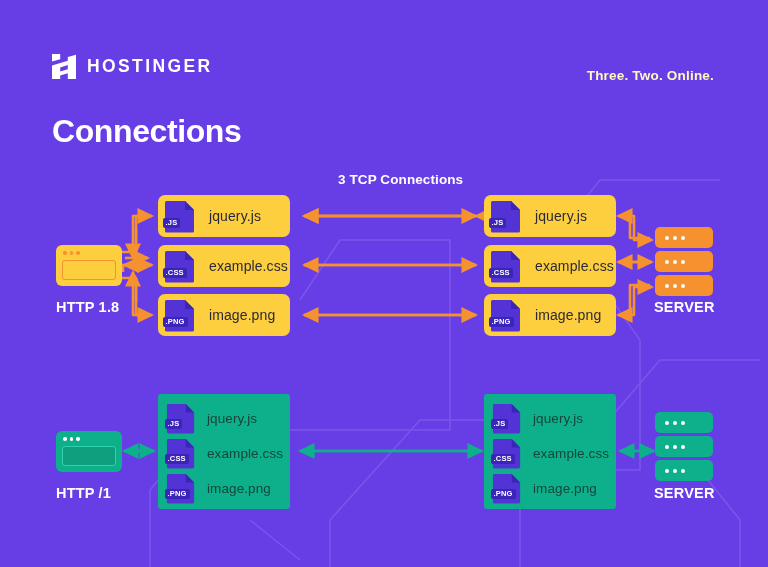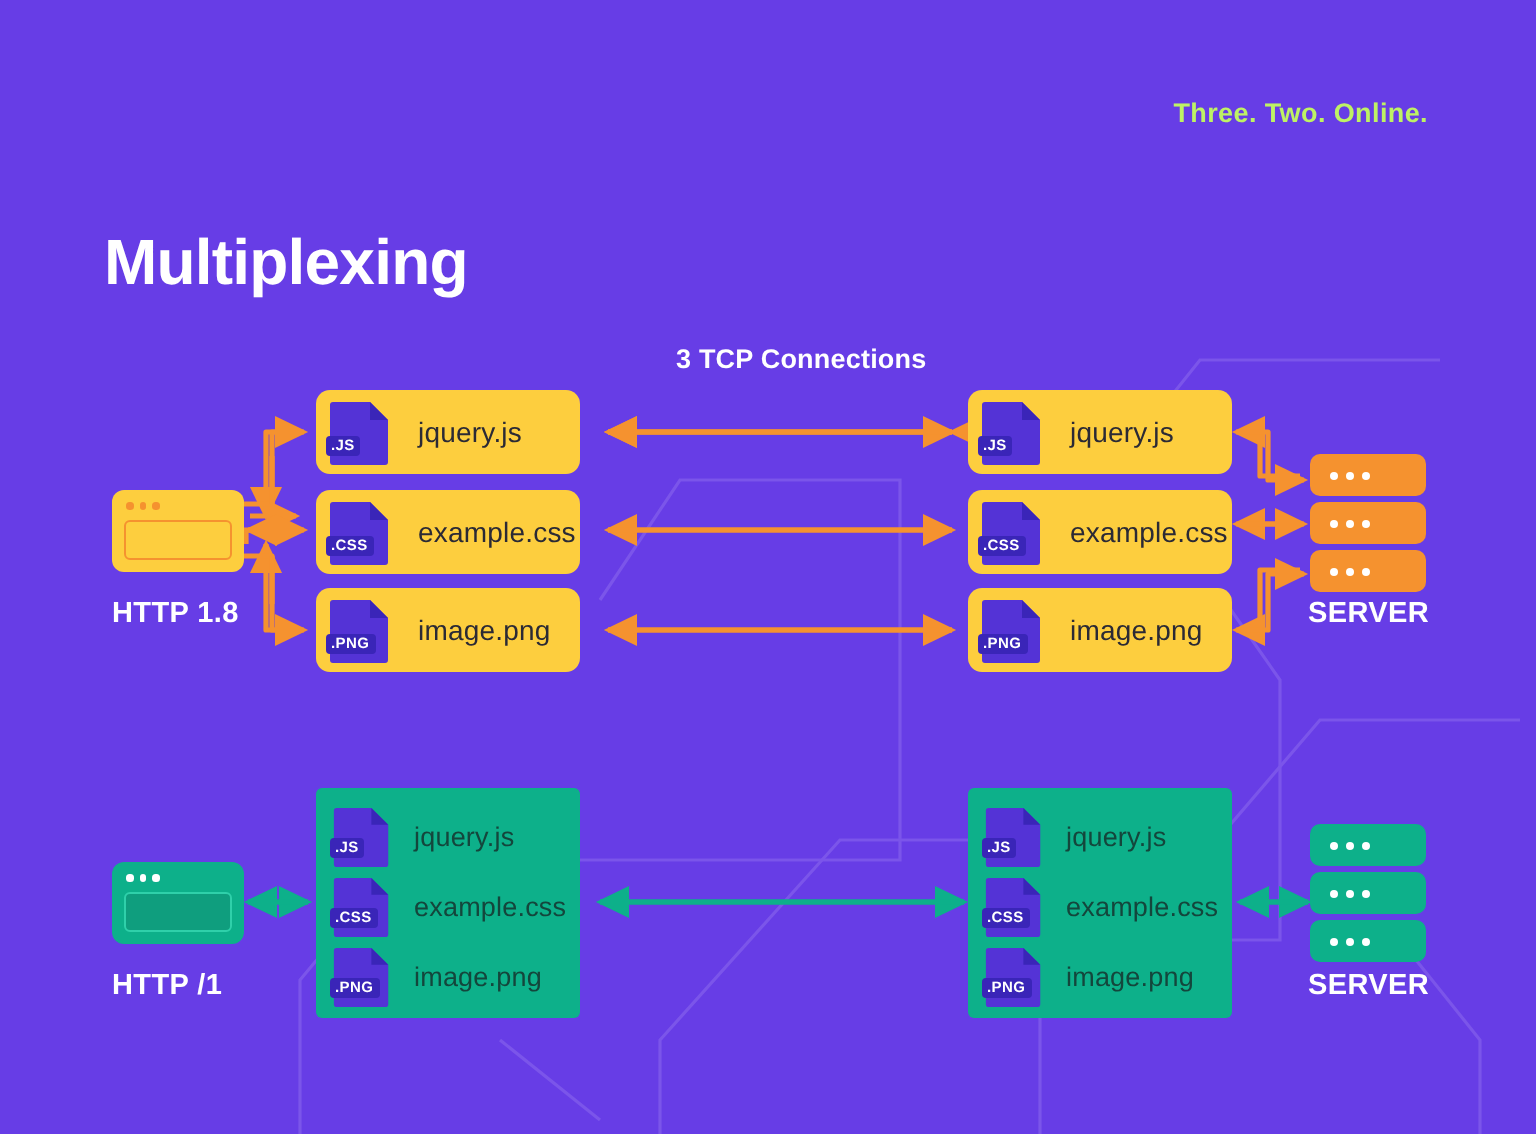--- a/index.html
+++ b/index.html
@@ -11,21 +11,21 @@
   }
   #stage{position:relative;width:768px;height:567px;overflow:hidden;background:#673de6;}
 
   
   #bg-deco{position:absolute;inset:0;width:768px;height:567px;pointer-events:none;}
 
   
   .brand{position:absolute;left:52px;top:54px;display:flex;align-items:center;gap:11px;}
   .brand-mark{width:24px;height:25px;display:block;}
   .brand-word{color:#ffffff;font-size:17.5px;font-weight:bold;letter-spacing:2.4px;line-height:1;}
-  .tagline{position:absolute;right:54px;top:49px;color:#bef264;font-size:13.5px;font-weight:bold;letter-spacing:.2px;}
+  .tagline{position:absolute;right:54px;top:68px;color:#fef9c3;font-size:13.5px;font-weight:bold;letter-spacing:.2px;}
   .page-title{position:absolute;left:52px;top:113px;color:#ffffff;font-size:32px;font-weight:bold;letter-spacing:-.4px;}
 
   
   .conn-label{position:absolute;color:#ffffff;font-size:13.5px;font-weight:bold;letter-spacing:.1px;white-space:nowrap;}
 
   .browser{position:absolute;border-radius:6px;}
   .browser .bar-dots{position:absolute;left:7px;top:6px;display:flex;gap:3px;}
   .browser .bar-dots i{width:3.5px;height:3.5px;border-radius:50%;display:block;}
   .browser .screen{position:absolute;left:6px;right:6px;top:15px;bottom:6px;border-radius:3px;}
 
@@ -68,23 +68,30 @@
       <path d="M300 300 L340 240 L450 240 L450 430 L200 430 L150 490 L150 567"></path>
       <path d="M560 230 L600 180 L720 180"></path>
       <path d="M612 300 L640 340 L640 470 L520 470 L520 567"></path>
       <path d="M330 567 L330 520 L420 420 L560 420"></path>
       <path d="M600 430 L660 360 L760 360"></path>
       <path d="M700 470 L740 520 L740 567"></path>
       <path d="M250 520 L300 560"></path>
     </g>
   </svg>
 
+  <div class="brand">
+    <svg class="brand-mark" viewBox="0 0 24 25">
+      <path fill="#ffffff" d="M0 0 L8.2 0 L8.2 5.2 L0 7.6 Z"></path>
+      <path fill="#ffffff" d="M15.8 3.1 L24 0.7 L24 25 L15.8 25 L15.8 19.3 L8.2 21.6 L8.2 25 L0 25 L0 11.4 L15.8 6.8 Z M8.2 13.4 L8.2 17.6 L15.8 15.3 L15.8 11.1 Z"></path>
+    </svg>
+    <span class="brand-word">HOSTINGER</span>
+  </div>
 
   <div class="tagline">Three. Two. Online.</div>
-  <div class="page-title">Multiplexing</div>
+  <div class="page-title">Connections</div>
 
   <svg class="wires" viewBox="0 0 768 567">
     <defs>
       <marker id="ar-o" markerWidth="7" markerHeight="7" refX="5.6" refY="3.5" orient="auto">
         <path d="M0,0.4 L6.4,3.5 L0,6.6 Z" fill="#f5922f"></path>
       </marker>
       <marker id="al-o" markerWidth="7" markerHeight="7" refX="5.6" refY="3.5" orient="auto">
         <path d="M0,0.4 L6.4,3.5 L0,6.6 Z" fill="#f5922f"></path>
       </marker>
       <marker id="ar-g" markerWidth="7" markerHeight="7" refX="5.6" refY="3.5" orient="auto">

